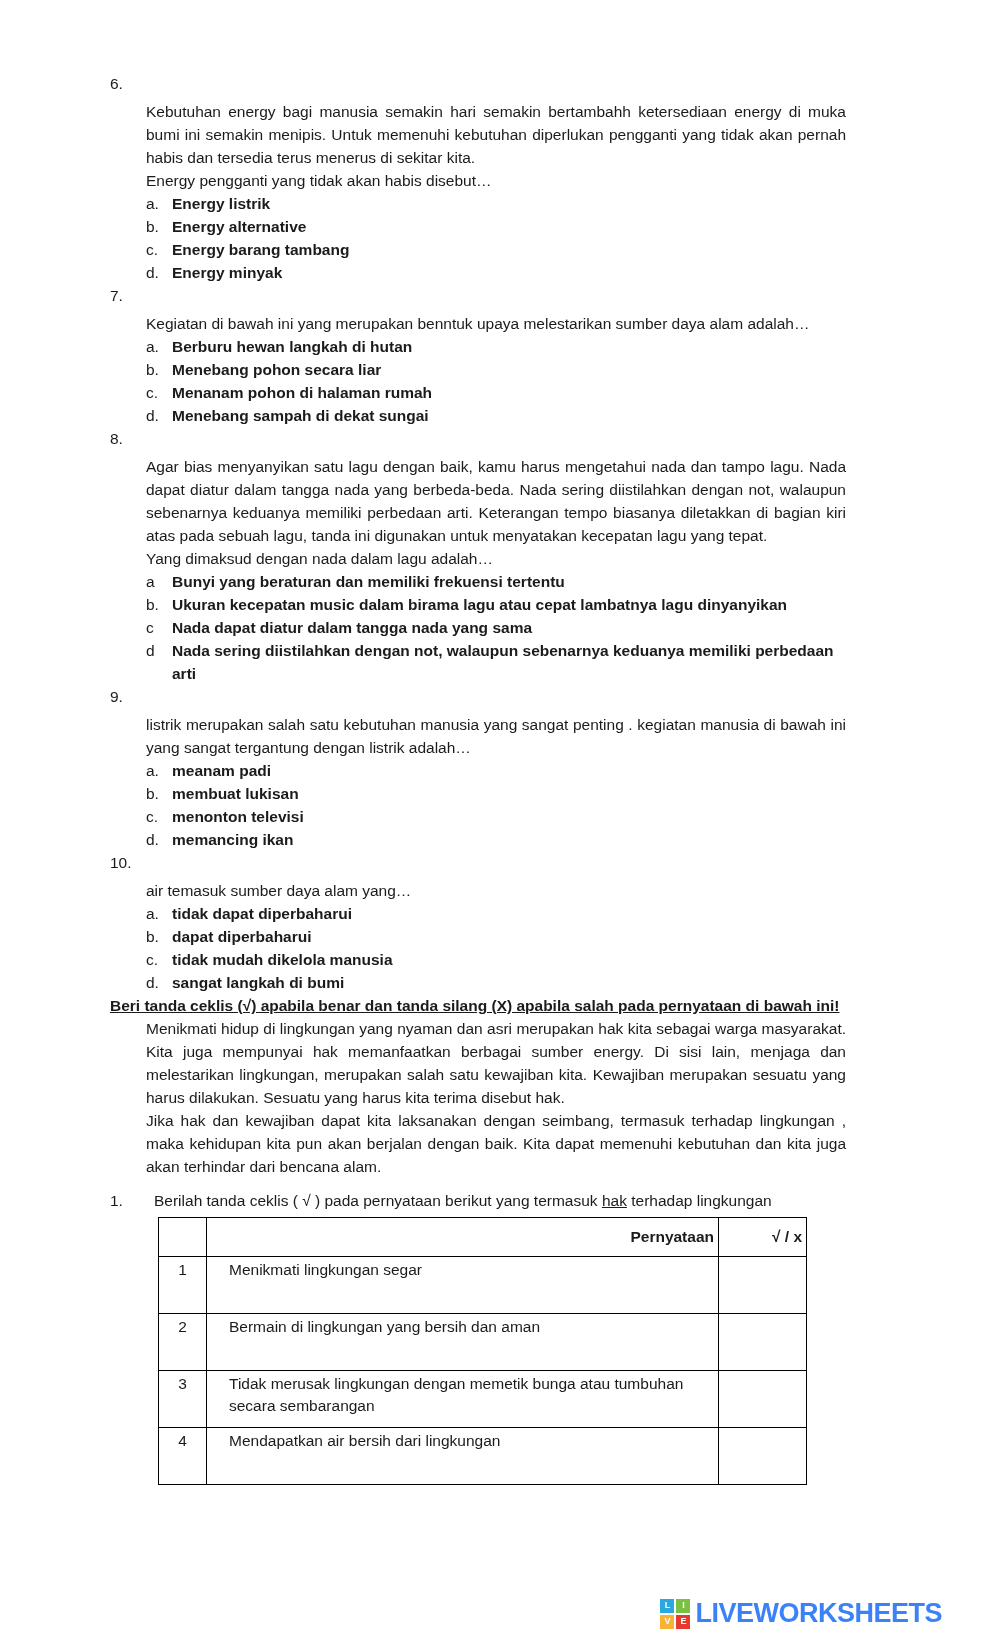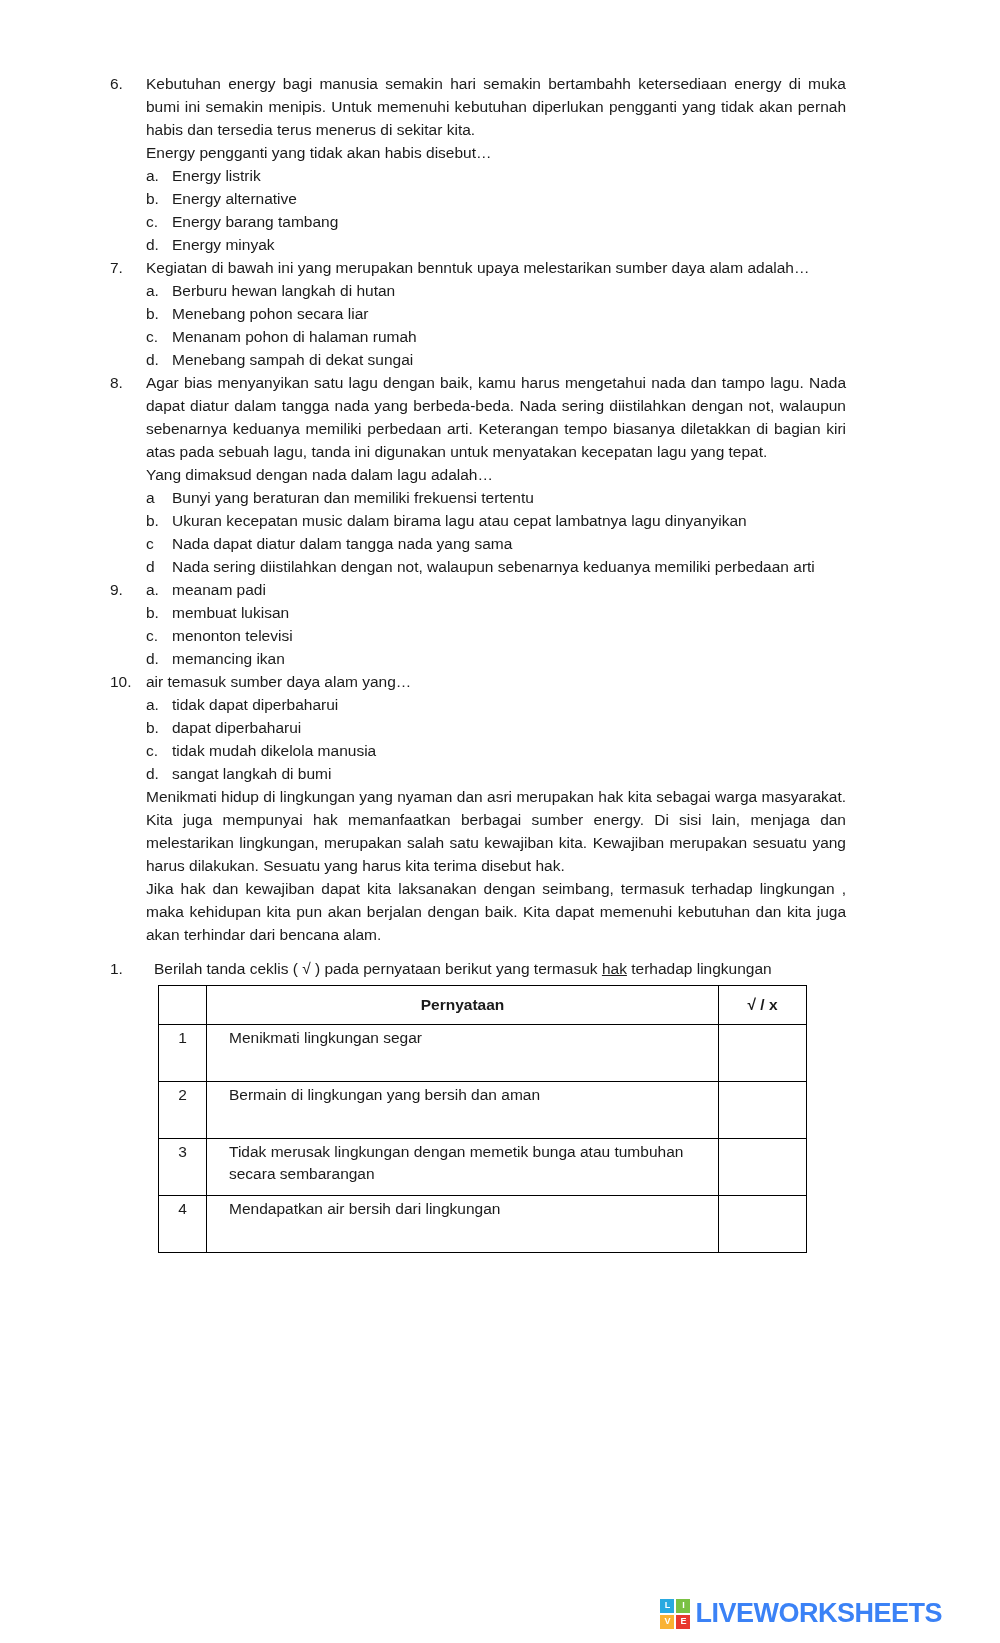--- a/index.html
+++ b/index.html
@@ -14,42 +14,42 @@
 
   .content {
     position:absolute; left:110px; top:72px; width:736px;
     font-size:15.5px; line-height:23px;
   }
 
   
   .q { display:flex; }
   .qnum { width:36px; flex:none; }
   .qmain { flex:1; min-width:0; }
-  .qbody { text-align:justify; white-space:pre-line; }
+  .qbody { text-align:justify; white-space:pre-line;margin-top:28px; }
   .opt { display:flex; }
   .optletter { width:26px; flex:none; }
-  .opttext { flex:1; }
+  .opttext { flex:1;font-weight:bold; }
 
   
   .heading { font-weight:bold; text-decoration:underline; }
   .para { margin-left:36px; text-align:justify; white-space:pre-line; }
 
   
   .task { display:flex; margin-top:11px; }
   .tasknum { width:44px; flex:none; }
   .tasktext .u { text-decoration:underline; }
 
   
   table.tbl {
     border-collapse:collapse; table-layout:fixed;
     margin:5px 0 0 48px; width:648px;
     font-size:15.5px; line-height:22px;
   }
   table.tbl td { border:1px solid #000; vertical-align:top; }
-  table.tbl tr.hrow td { height:24px; font-weight:bold; text-align:center; padding:8px 4px; }
+  table.tbl tr.hrow td { height:24px; font-weight:bold; text-align:right; padding:8px 4px; }
   table.tbl tr.r td { height:57px; }
   .no-cell { text-align:center; padding-top:2px; }
   .st-cell { padding:2px 22px; }
   .mark-cell { }
 
   
   .footer {
     position:absolute; right:58px; bottom:14px;
     display:flex; align-items:center; gap:5px;
   }
@@ -143,20 +143,21 @@
         <div class="opt">
           <span class="optletter">d</span>
           <span class="opttext">Nada sering diistilahkan dengan not, walaupun sebenarnya keduanya memiliki perbedaan arti</span>
         </div>
       </div>
     </div>
 
     <div class="q">
       <div class="qnum">9.</div>
       <div class="qmain">
+        <div class="qbody">listrik merupakan  salah satu kebutuhan manusia yang sangat penting . kegiatan manusia di bawah ini yang sangat tergantung dengan listrik adalah…</div>
         <div class="opt">
           <span class="optletter">a.</span>
           <span class="opttext">meanam padi</span>
         </div>
         <div class="opt">
           <span class="optletter">b.</span>
           <span class="opttext">membuat lukisan</span>
         </div>
         <div class="opt">
           <span class="optletter">c.</span>
@@ -185,20 +186,21 @@
           <span class="optletter">c.</span>
           <span class="opttext">tidak mudah dikelola manusia</span>
         </div>
         <div class="opt">
           <span class="optletter">d.</span>
           <span class="opttext">sangat langkah di bumi</span>
         </div>
       </div>
     </div>
 
+    <div class="heading">Beri tanda ceklis (√) apabila benar dan tanda silang (X) apabila salah pada pernyataan di bawah ini!</div>
 
     <div class="para">Menikmati hidup di lingkungan yang nyaman dan asri merupakan hak kita sebagai warga masyarakat. Kita juga mempunyai hak memanfaatkan berbagai sumber energy. Di sisi lain, menjaga dan melestarikan lingkungan, merupakan salah satu kewajiban kita. Kewajiban merupakan sesuatu yang harus dilakukan. Sesuatu yang harus kita terima disebut hak.</div>
     <div class="para">Jika hak dan kewajiban dapat kita laksanakan dengan seimbang, termasuk terhadap lingkungan , maka kehidupan kita pun akan berjalan dengan baik. Kita dapat memenuhi kebutuhan dan kita juga akan terhindar dari bencana alam.</div>
 
     <div class="task">
       <div class="tasknum">1.</div>
       <div class="tasktext"><span>Berilah tanda ceklis ( √ ) pada pernyataan berikut yang termasuk </span><span class="u">hak</span><span> terhadap lingkungan</span></div>
     </div>
 
     <table class="tbl">

